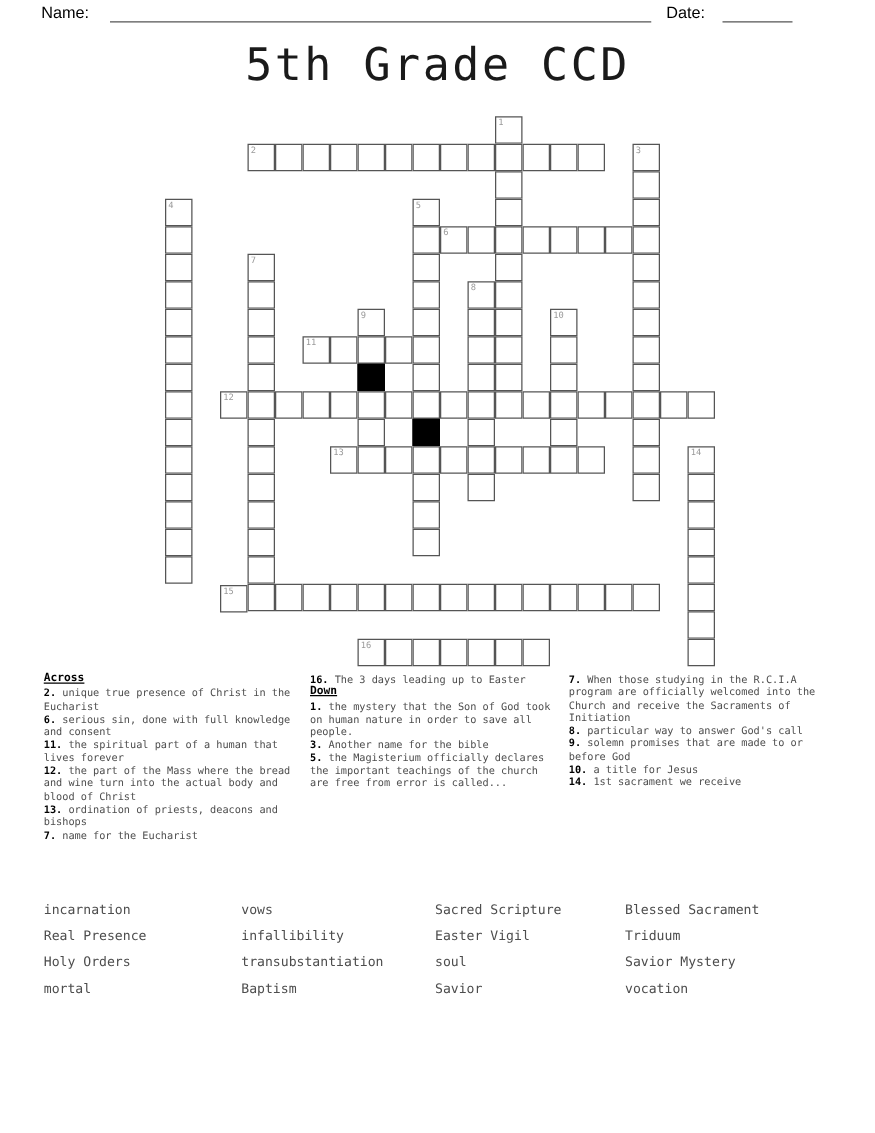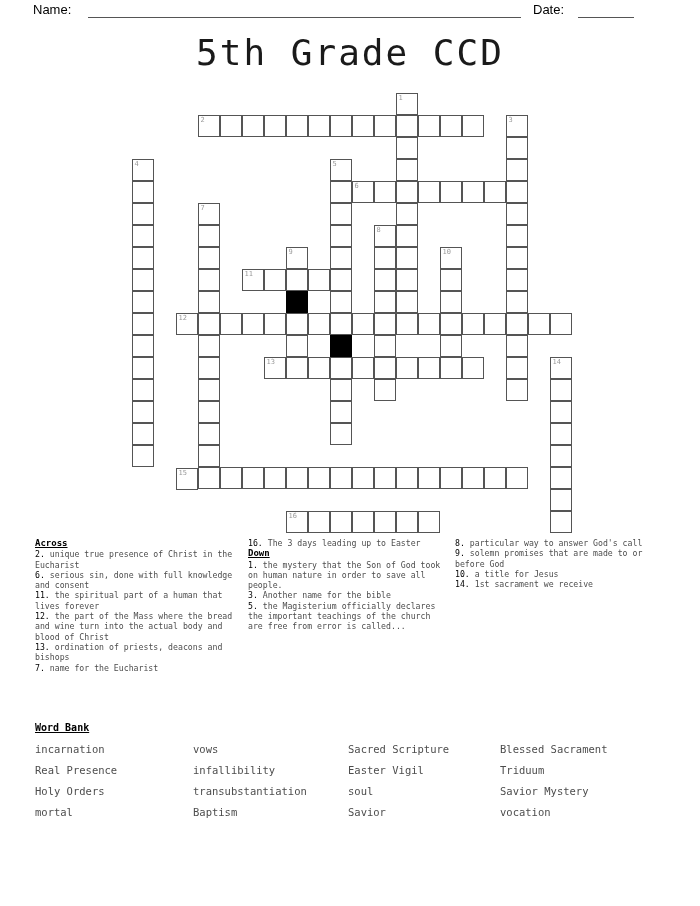--- a/index.html
+++ b/index.html
@@ -113,21 +113,21 @@
     display: block;
     margin-bottom: 1px;
   }
   .clue {
     display: block;
     margin: 0;
     text-indent: 0;
   }
   .clue b {
     color: #000;
-    font-weight: normal;
+    font-weight: bold;
   }
 
   
   #word-bank {
     position: absolute;
     left: 35px; top: 722px;
     width: 640px;
   }
   #word-bank-title {
     font-family: "DejaVu Sans Mono", monospace;
@@ -360,29 +360,29 @@
       <span class="clue"><b>7.</b> name for the Eucharist</span>
     </div>
   <div class="clue-col" id="clue-col-2">
       <span class="clue"><b>16.</b> The 3 days leading up to Easter</span>
       <span class="clue-heading">Down</span>
       <span class="clue"><b>1.</b> the mystery that the Son of God took on human nature in order to save all people.</span>
       <span class="clue"><b>3.</b> Another name for the bible</span>
       <span class="clue"><b>5.</b> the Magisterium officially declares the important teachings of the church are free from error is called...</span>
     </div>
   <div class="clue-col" id="clue-col-3">
+      <span class="clue"><b>7.</b> When those studying in the R.C.I.A program are officially welcomed into the Church and receive the Sacraments of Initiation</span>
       <span class="clue"><b>8.</b> particular way to answer God's call</span>
       <span class="clue"><b>9.</b> solemn promises that are made to or before God</span>
       <span class="clue"><b>10.</b> a title for Jesus</span>
       <span class="clue"><b>14.</b> 1st sacrament we receive</span>
     </div>
 </div>
 
 <div id="word-bank">
-  <span id="word-bank-title">Word Bank</span>
   <div id="word-bank-grid">
       <span class="bank-word">incarnation</span>
       <span class="bank-word">vows</span>
       <span class="bank-word">Sacred Scripture</span>
       <span class="bank-word">Blessed Sacrament</span>
       <span class="bank-word">Real Presence</span>
       <span class="bank-word">infallibility</span>
       <span class="bank-word">Easter Vigil</span>
       <span class="bank-word">Triduum</span>
       <span class="bank-word">Holy Orders</span>

